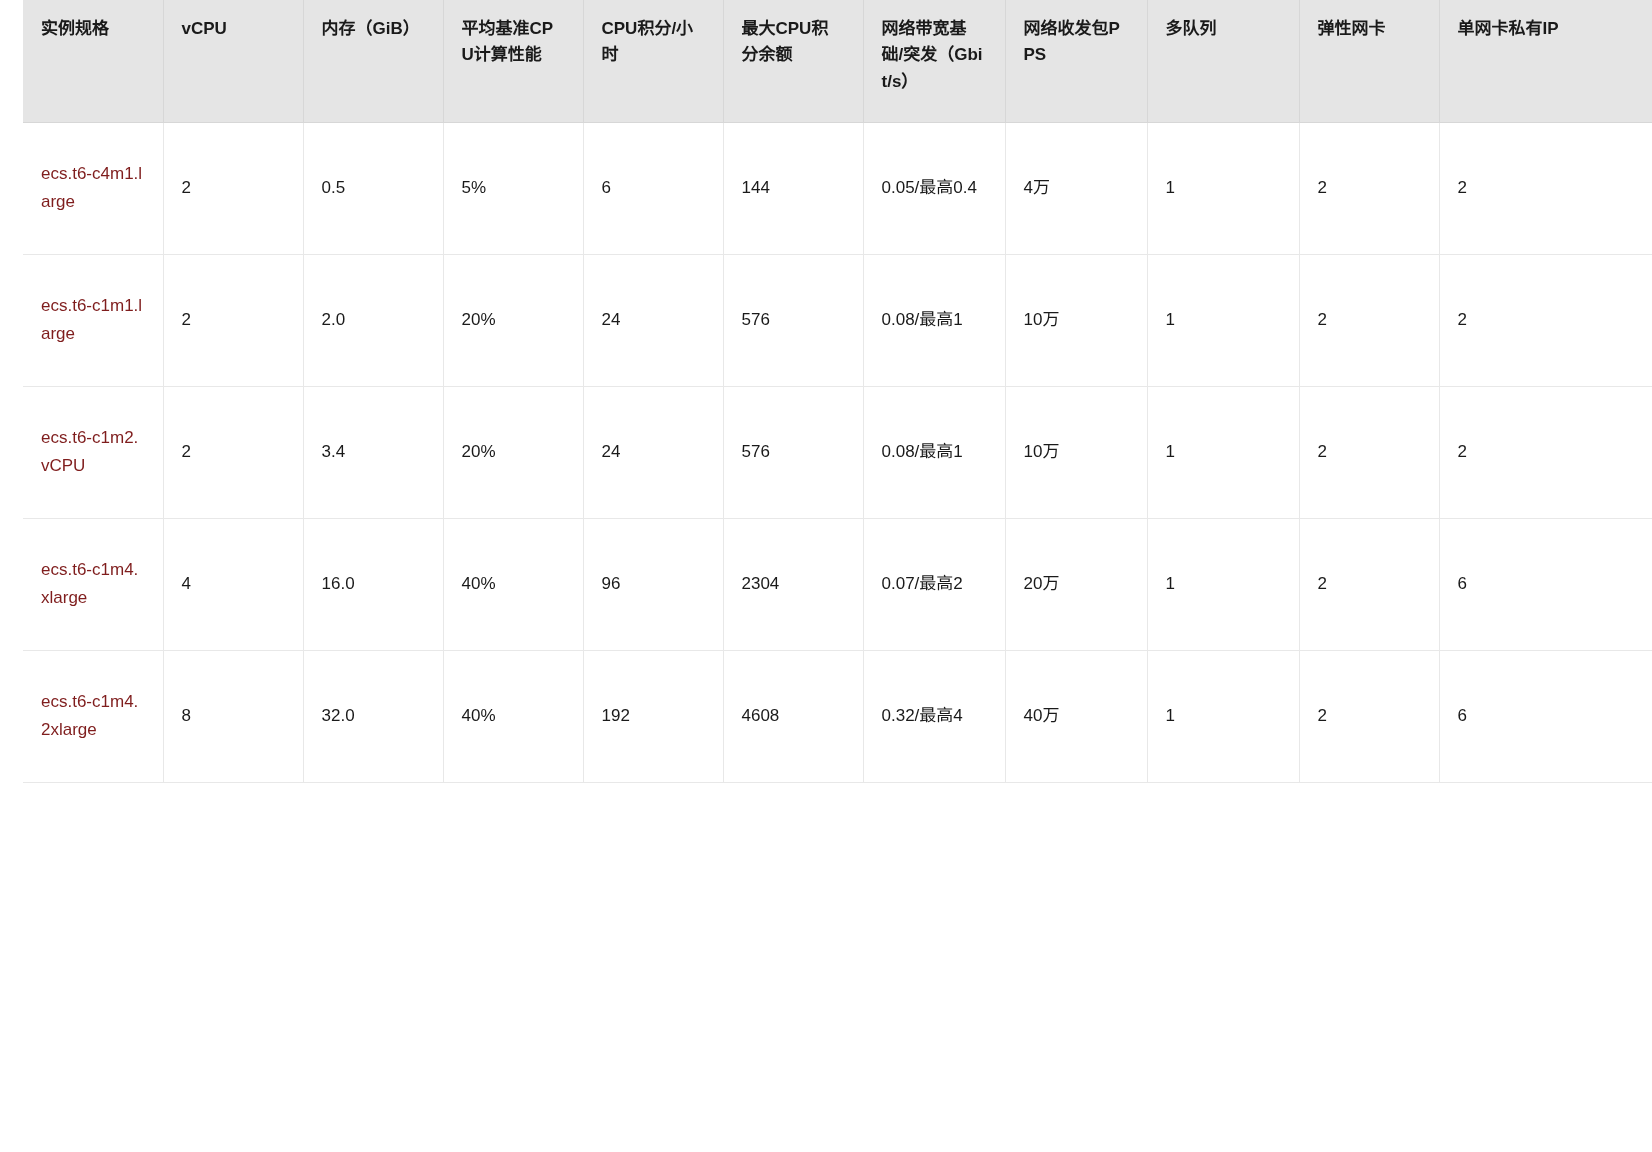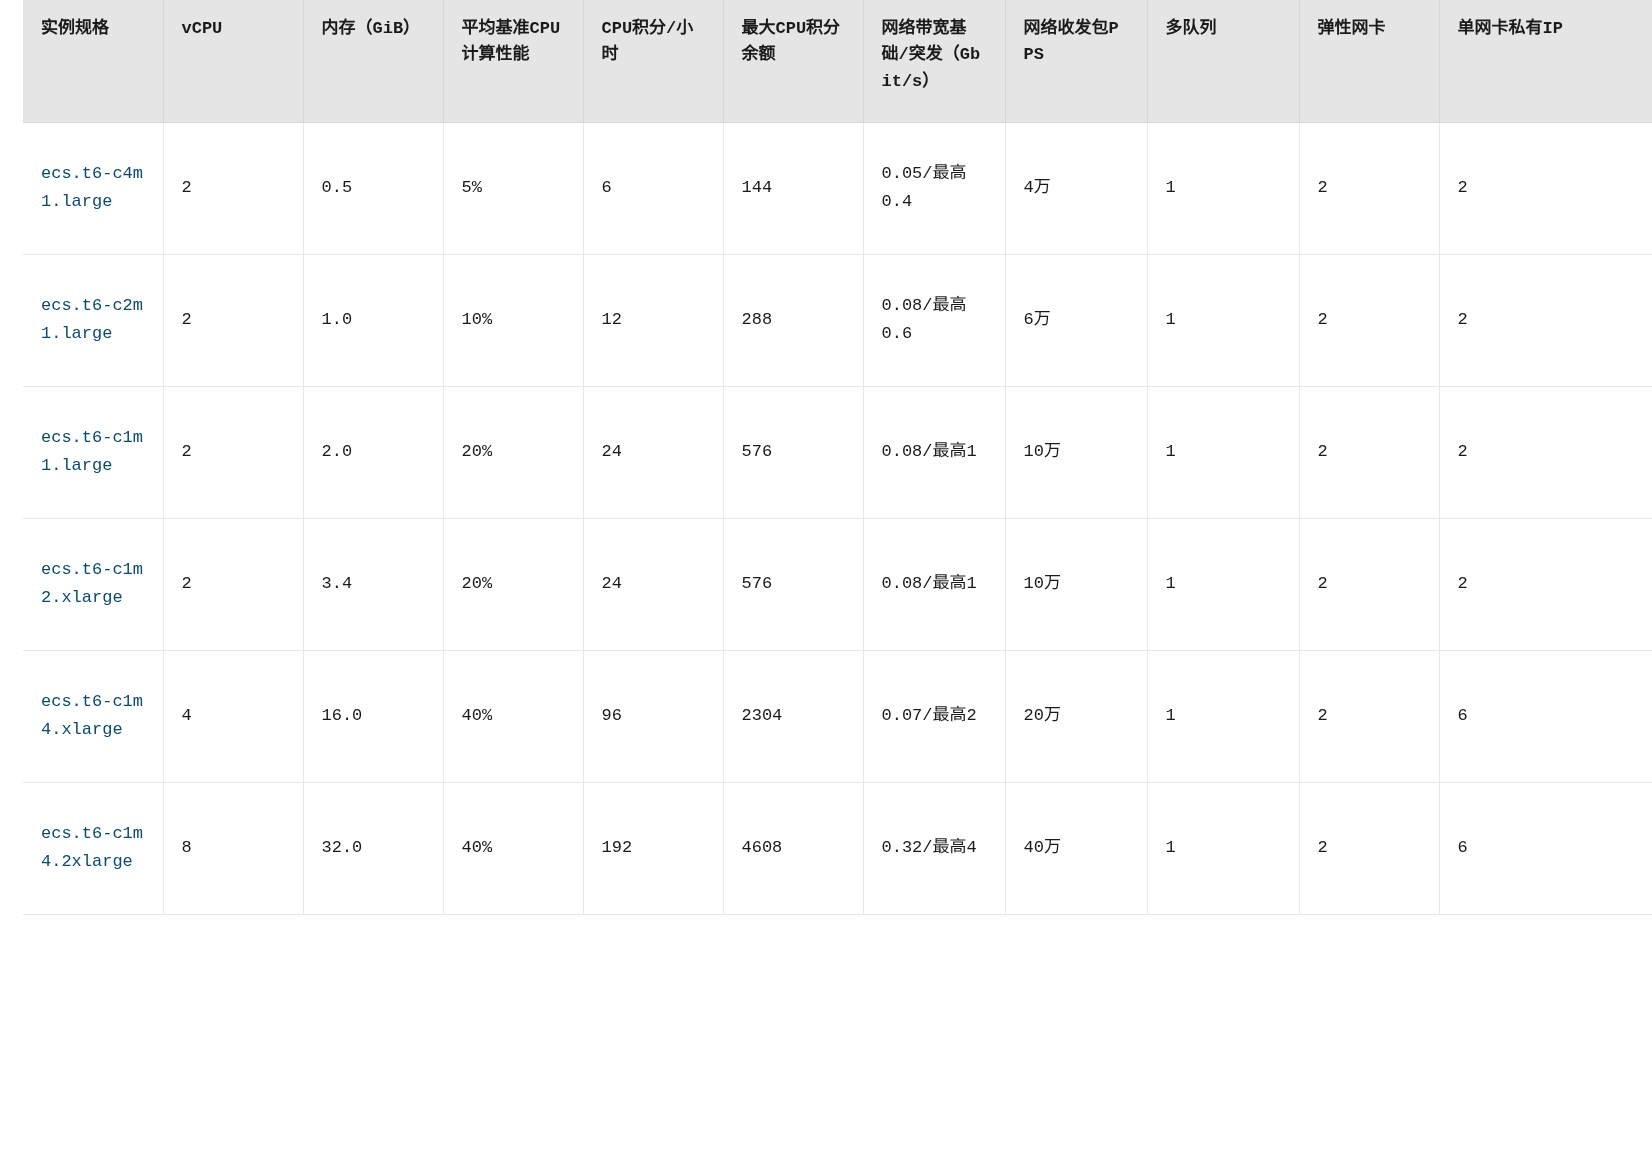--- a/index.html
+++ b/index.html
@@ -13,21 +13,20 @@
     font-family: "Liberation Sans", "DejaVu Sans", sans-serif;
     color: #1a1a1a;
     overflow: hidden;
   }
   .page {
     position: relative;
     width: 1652px;
     height: 1152px;
     box-sizing: border-box;
     padding: 0;
-    font-family: Liberation Mono, monospace;
   }
   table.spec-table {
     border-collapse: collapse;
     table-layout: fixed;
     width: 1629px;
     margin-left: 23px;
     margin-top: 0;
     font-size: 17px;
   }
   table.spec-table col.c0  { width: 140px; }
@@ -72,21 +71,21 @@
     word-break: break-all;
     font-weight: normal;
   }
   table.spec-table tbody td:last-child {
     border-right: none;
   }
   table.spec-table tbody tr:first-child td {
     border-top: none;
   }
   .cell-first {
-    color: #0c4a6e;
+    color: #7f1d1d;
   }
 </style>
 </head>
 <body>
 
 <div class="page">
   <table class="spec-table">
     <colgroup>
       <col class="c0">
         <col class="c1">
@@ -123,47 +122,34 @@
         <td>5%</td>
         <td>6</td>
         <td>144</td>
         <td>0.05/最高0.4</td>
         <td>4万</td>
         <td>1</td>
         <td>2</td>
         <td>2</td>
       </tr>
       <tr>
-        <td class="cell-first">ecs.t6-c2m1.large</td>
-        <td>2</td>
-        <td>1.0</td>
-        <td>10%</td>
-        <td>12</td>
-        <td>288</td>
-        <td>0.08/最高0.6</td>
-        <td>6万</td>
-        <td>1</td>
-        <td>2</td>
-        <td>2</td>
-      </tr>
-      <tr>
         <td class="cell-first">ecs.t6-c1m1.large</td>
         <td>2</td>
         <td>2.0</td>
         <td>20%</td>
         <td>24</td>
         <td>576</td>
         <td>0.08/最高1</td>
         <td>10万</td>
         <td>1</td>
         <td>2</td>
         <td>2</td>
       </tr>
       <tr>
-        <td class="cell-first">ecs.t6-c1m2.xlarge</td>
+        <td class="cell-first">ecs.t6-c1m2.vCPU</td>
         <td>2</td>
         <td>3.4</td>
         <td>20%</td>
         <td>24</td>
         <td>576</td>
         <td>0.08/最高1</td>
         <td>10万</td>
         <td>1</td>
         <td>2</td>
         <td>2</td>

